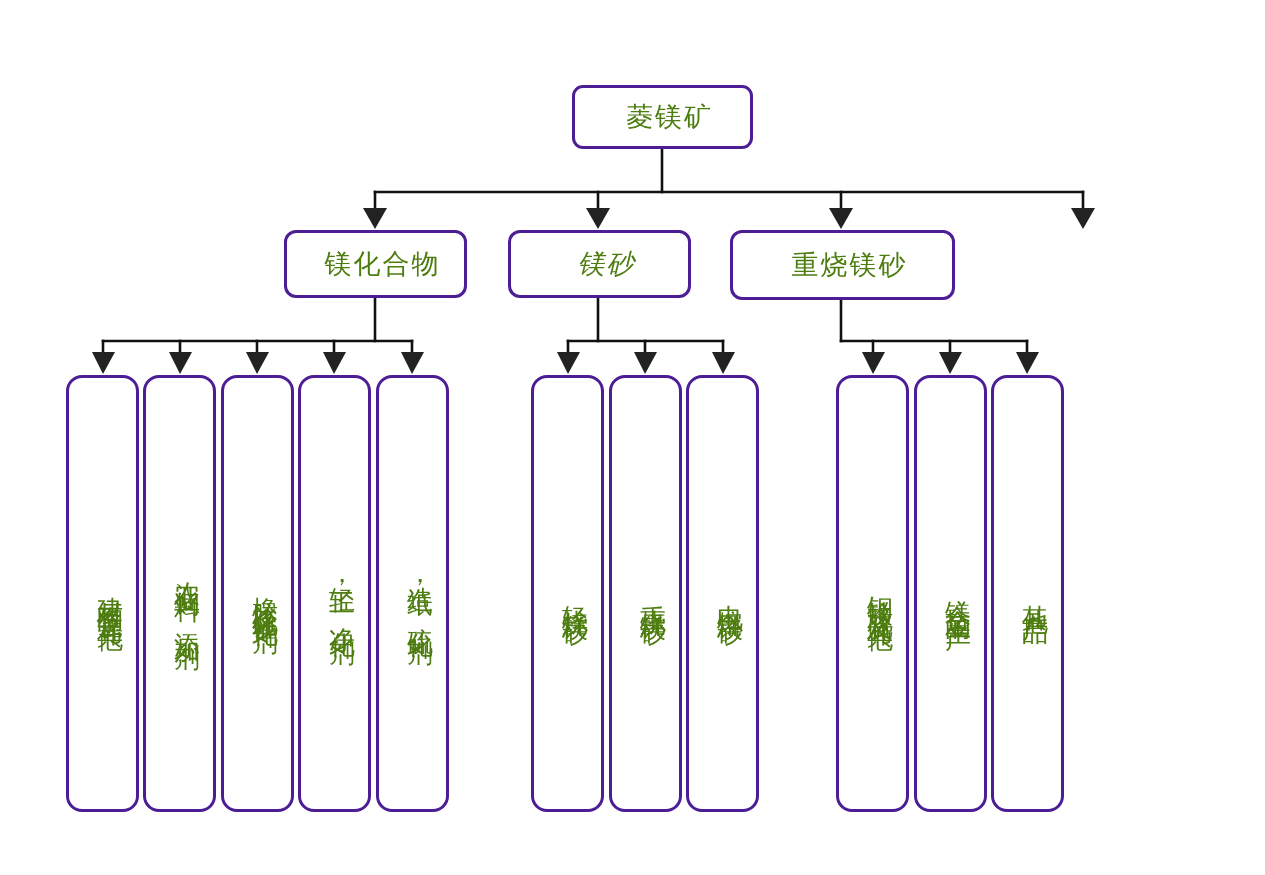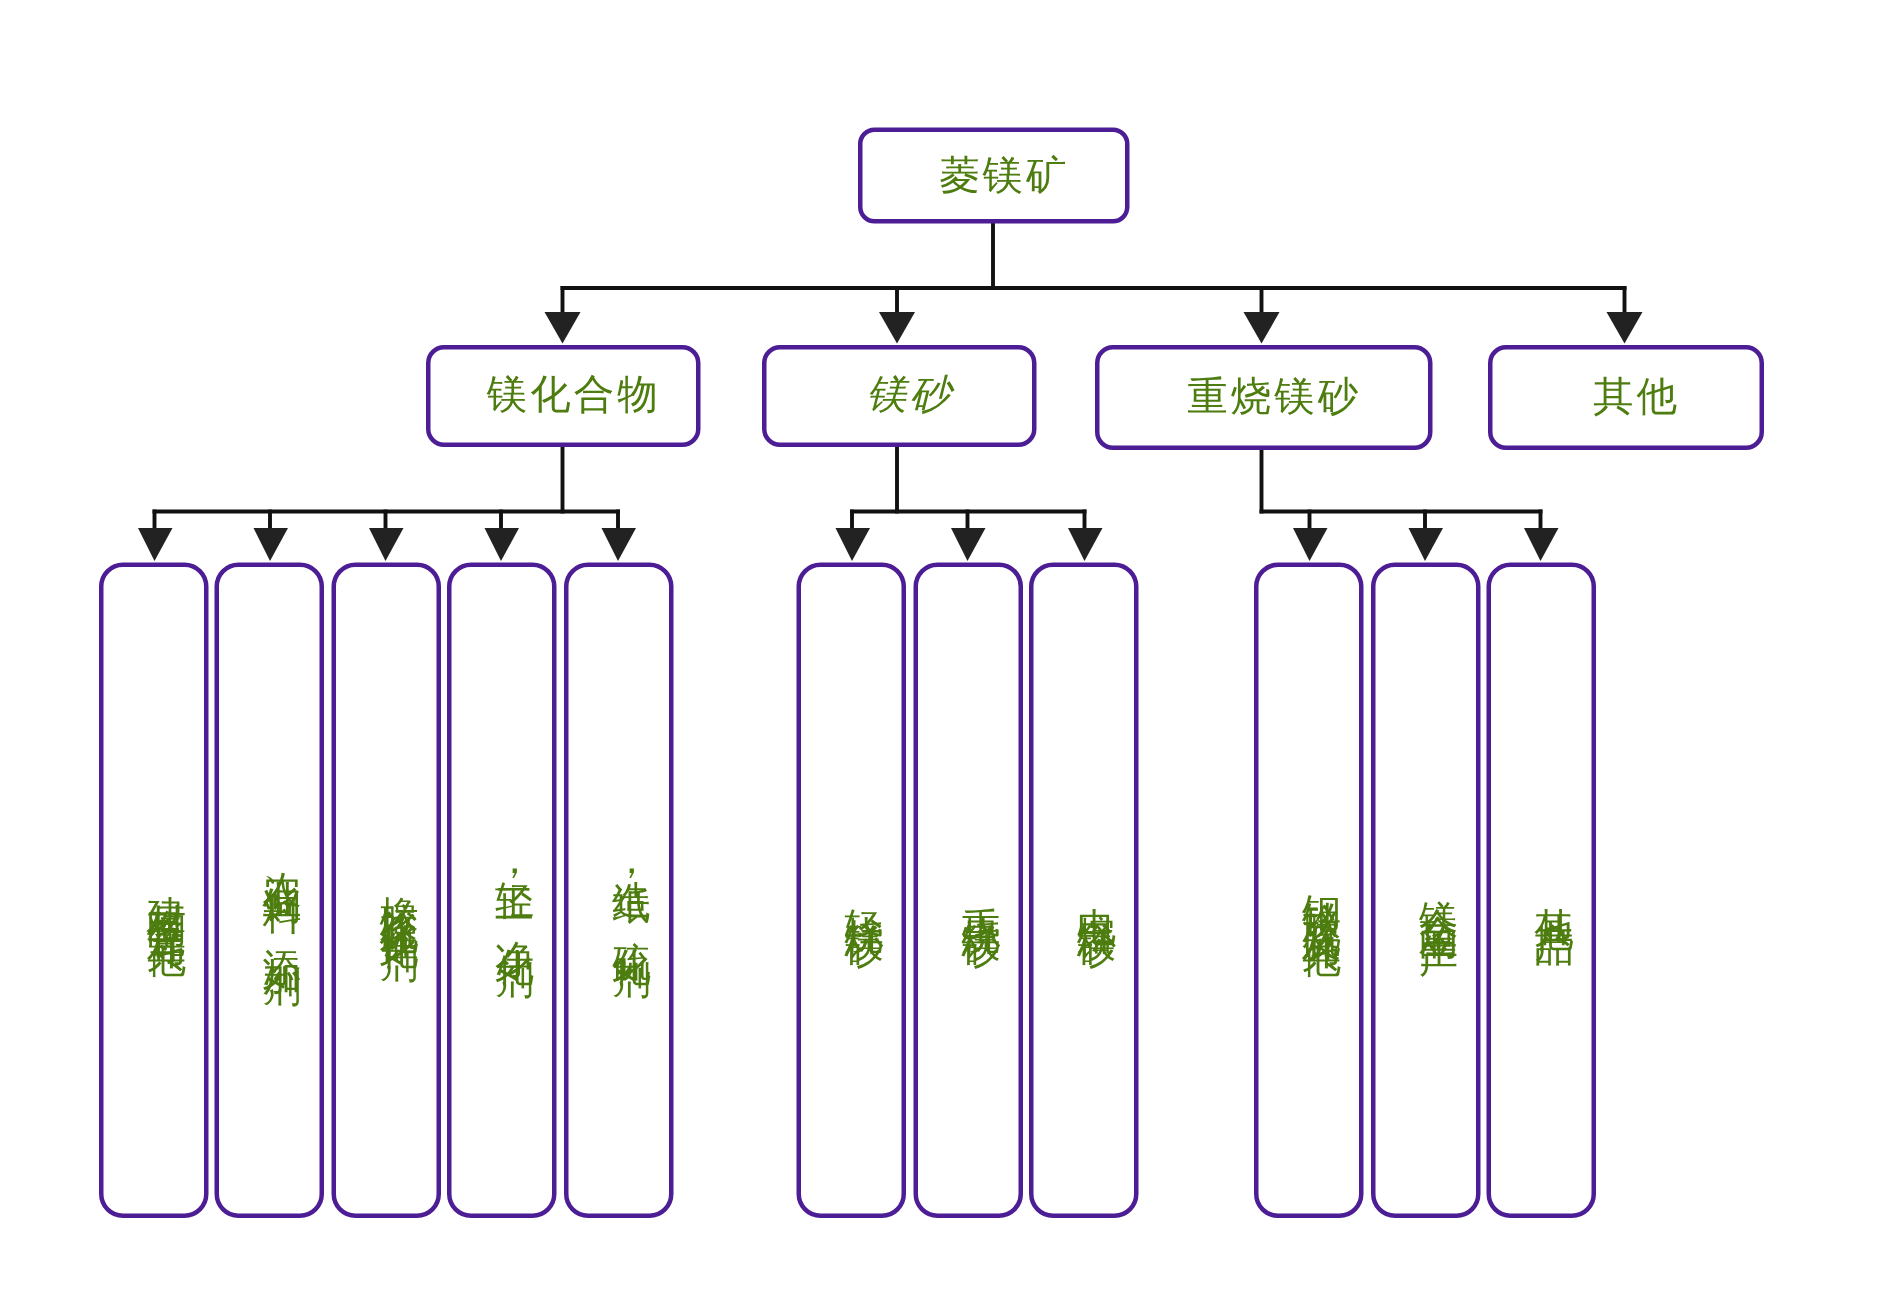--- a/index.html
+++ b/index.html
@@ -141,23 +141,20 @@
   </div>
 
   <div class="node node-h" style="left:508px; top:230px; width:183px; height:68px;font-style:italic;">
     <span class="hlabel">镁砂</span>
   </div>
 
   <div class="node node-h" style="left:730px; top:230px; width:225px; height:70px;">
     <span class="hlabel">重烧镁砂</span>
   </div>
 
-  <div class="node node-h" style="left:992px; top:230px; width:184px; height:70px;">
-    <span class="hlabel">其他</span>
-  </div>
 
   <div class="node node-v" style="left:66px; top:375px; width:73px; height:437px;">
     <span class="vlabel">建材陶瓷等其他</span>
   </div>
 
   <div class="node node-v" style="left:143px; top:375px; width:73px; height:437px;">
     <span class="vlabel">农业饲料、添加剂</span>
   </div>
 
   <div class="node node-v" style="left:221px; top:375px; width:73px; height:437px;">

